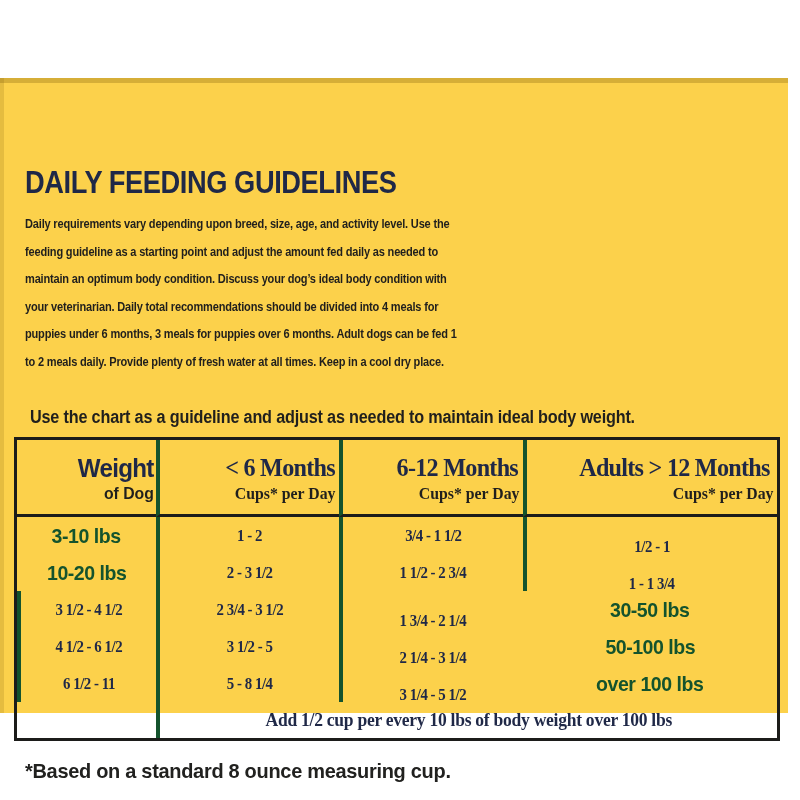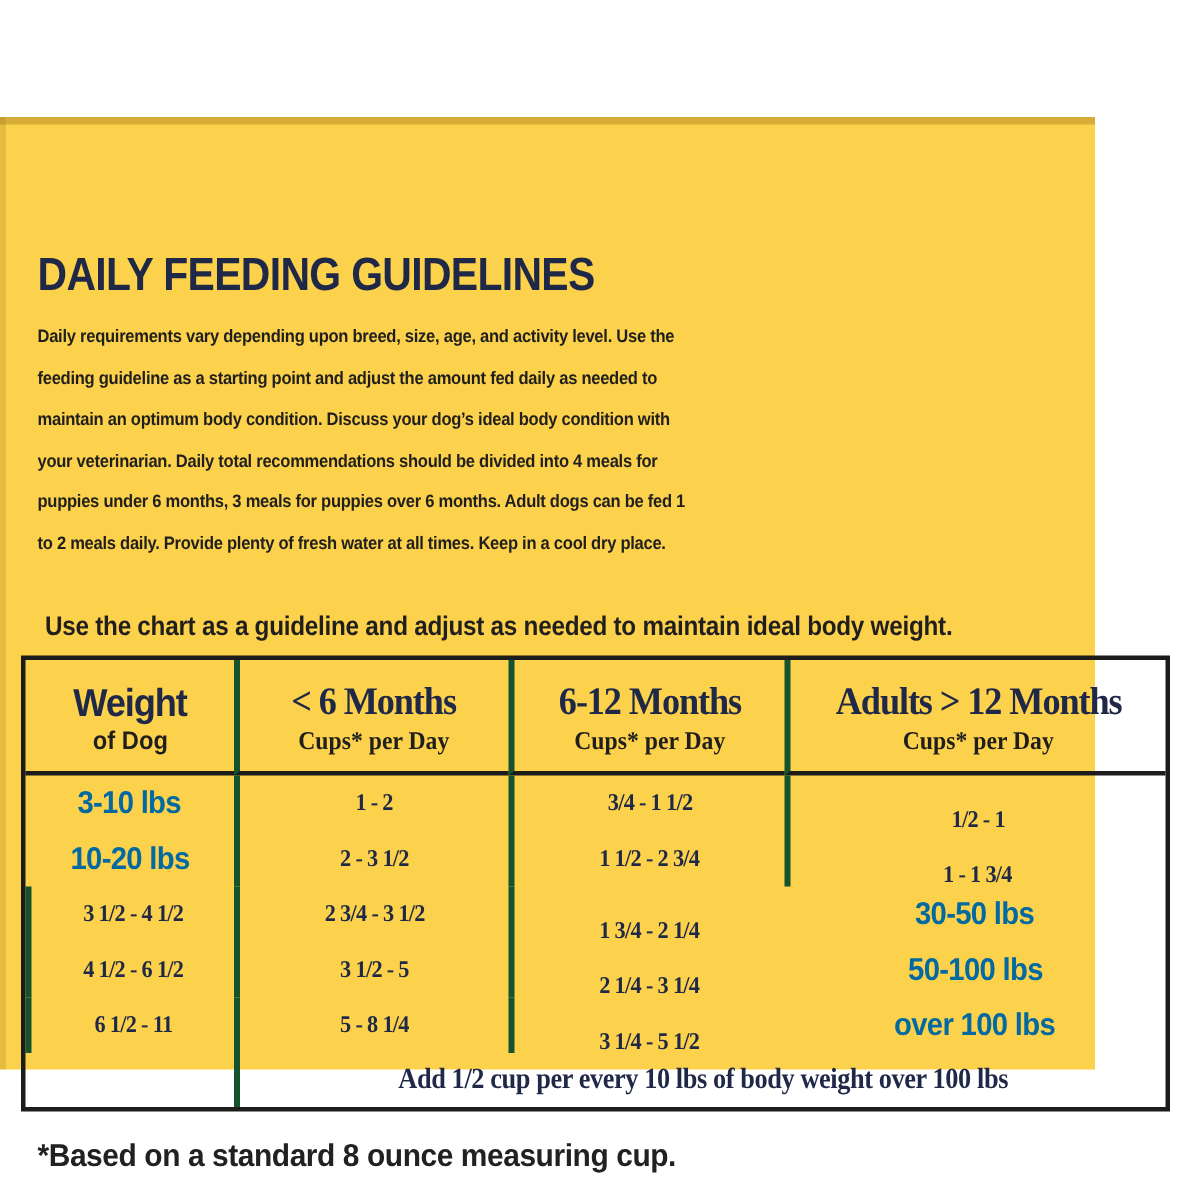--- a/index.html
+++ b/index.html
@@ -10,21 +10,21 @@
     font-family: "Liberation Sans", sans-serif;
   }
   .canvas {
     position: relative;
     width: 800px; height: 800px;
     background: #ffffff;
   }
   .panel {
     position: absolute;
     left: 0; top: 78px;
-    width: 730px; height: 635px;
+    width: 788px; height: 635px;
     background: #FCD14B;
   }
   
   .panel::before {
     content: ""; position: absolute; left: 0; top: 0; right: 0; height: 5px;
     background: rgba(125, 92, 10, 0.30); pointer-events: none;
   }
   .panel::after {
     content: ""; position: absolute; left: 0; top: 0; bottom: 0; width: 4px;
     background: rgba(125, 92, 10, 0.18); pointer-events: none;
@@ -69,38 +69,39 @@
     border: 3px solid #1C1C1A;
     display: grid;
     grid-template-columns: 139px 183px 184px 1fr;
     grid-template-rows: 77px repeat(5, 37px) 1fr;
   }
   .cell { display: flex; align-items: center; justify-content: center; }
   .hcell {
     flex-direction: column;
     border-bottom: 3px solid #1C1C1A;
     padding-top: 2px;
+    align-items: flex-end;
   }
   .vl { border-left: 4px solid #14532d; font-family: Liberation Serif, serif; }
   .h1 {
     font-size: 26px; font-weight: 800;
     letter-spacing: -0.8px;
     color: #1F2847;
     line-height: 30px;
   }
   .h2 {
     font-size: 17px; font-weight: 700;
     color: #201F1D;
     line-height: 20px;
     margin-top: 1px;
   }
   .wcell {
     font-size: 21px; font-weight: 800;
     letter-spacing: -0.5px;
-    color: #0369a1;
+    color: #14532d;
   }
   .vcell {
     font-size: 16px; font-weight: 800;
     letter-spacing: -0.5px;
     color: #1F2847;
   }
   .adult .sq { transform: scaleX(0.93) translateY(11px); }
   .note-span { grid-column: 2 / 5; }
   .notesq {
     font-size: 19.5px; font-weight: 800;

